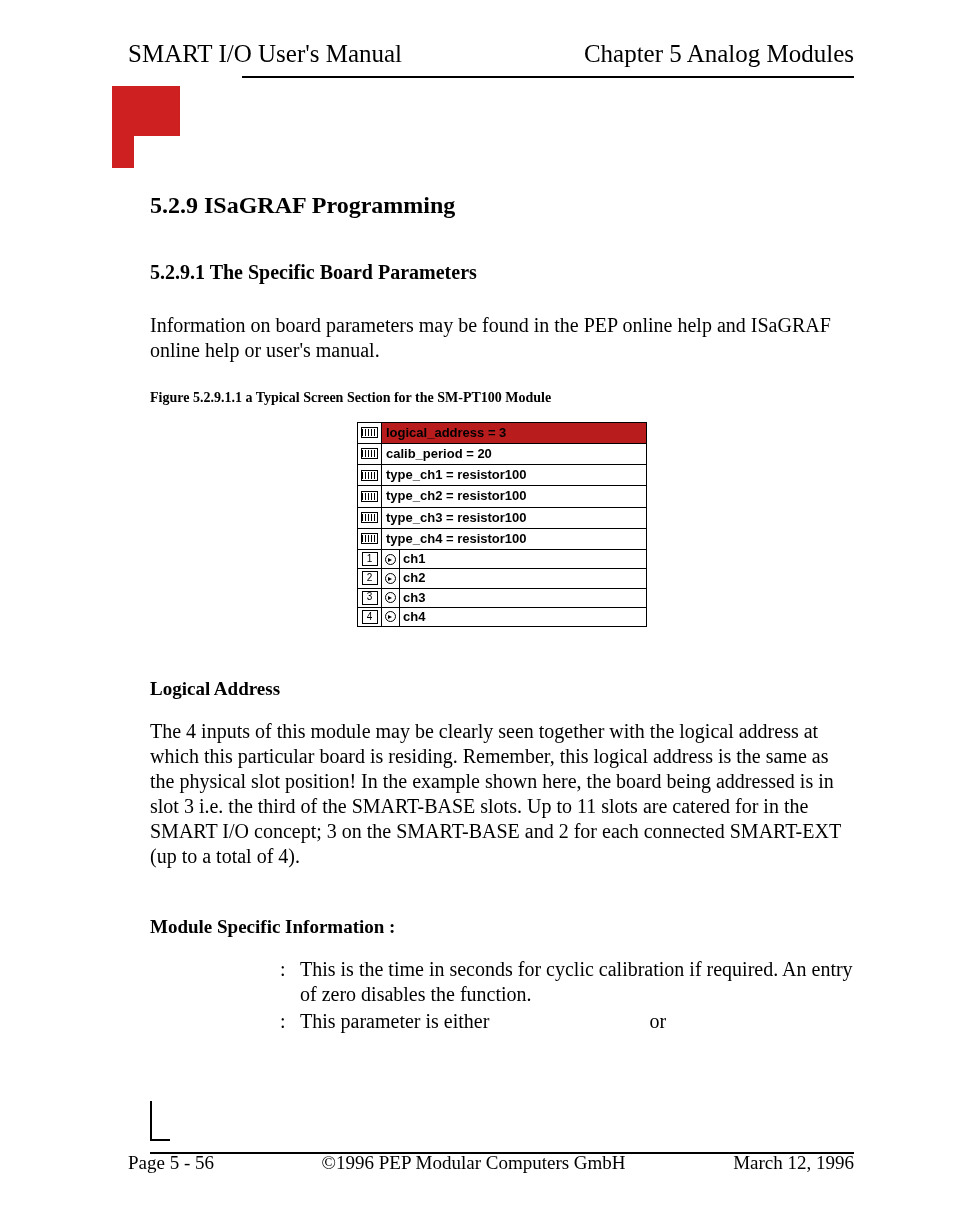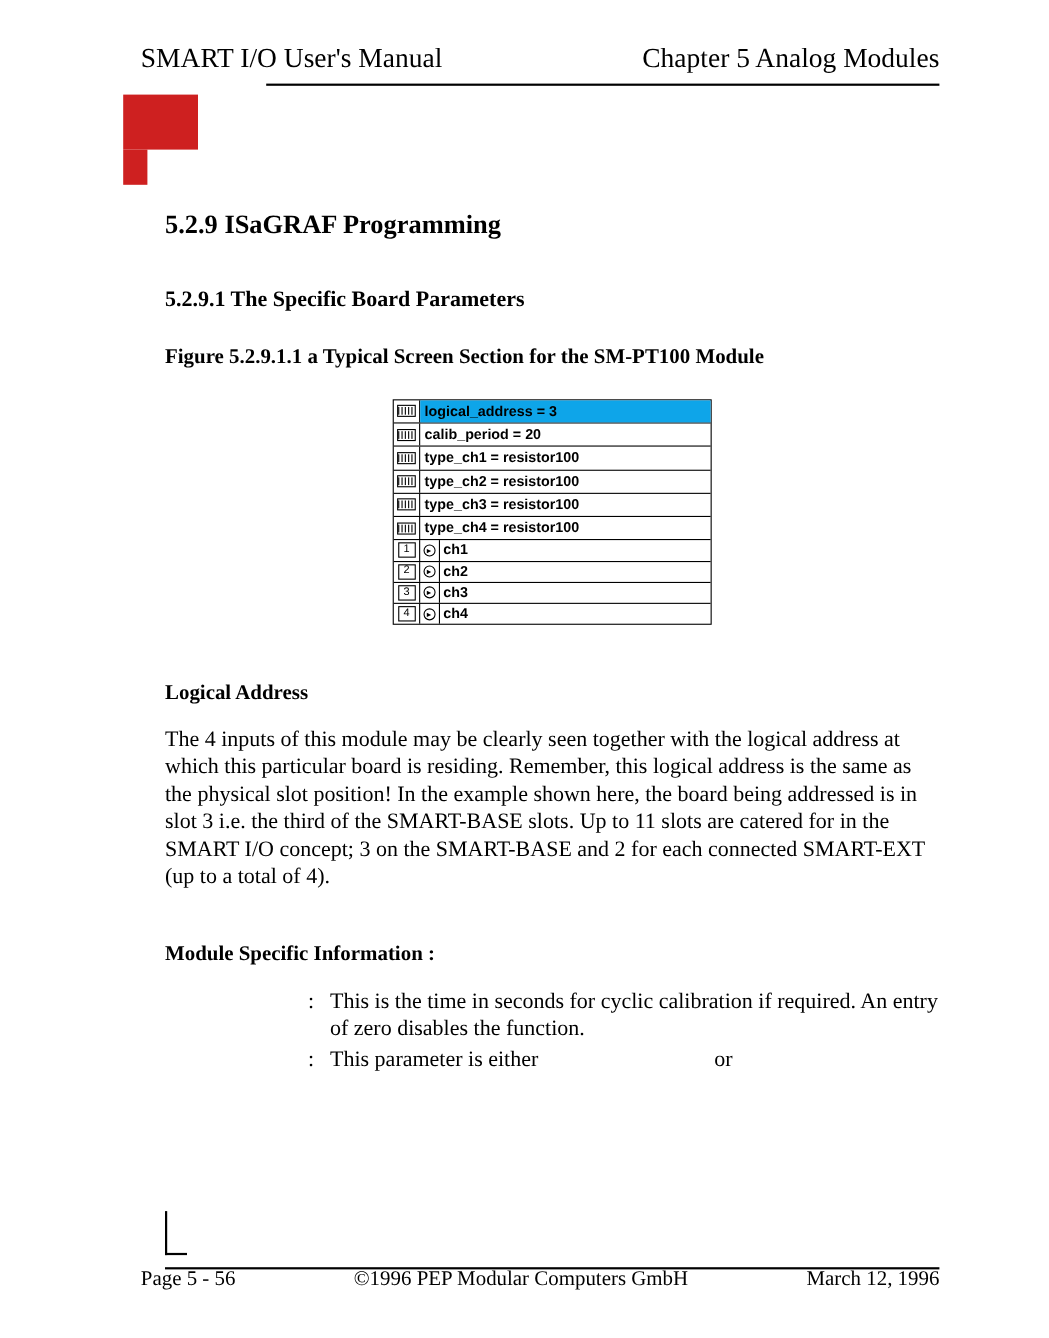--- a/index.html
+++ b/index.html
@@ -33,21 +33,21 @@
 .logo-red-bottom { width: 22px; height: 32px; background: #ce2020; position: absolute; left: 0; top: 50px; }
 
 .content {
   padding: 112px 100px 0 150px;
   font-size: 20px;
   line-height: 1.25;
 }
 .h1 { font-weight: bold; font-size: 24px; margin-bottom: 40px; }
 .h2 { font-weight: bold; font-size: 20px; margin-bottom: 28px; }
 .para { margin-bottom: 26px; }
-.figtitle { font-weight: bold; font-size: 19px; margin-bottom: 26px; }
+.figtitle { font-weight: bold; font-size: 14px; margin-bottom: 15px; }
 
 .screenshot {
   border: 1px solid #000;
   width: 290px;
   margin: 0 auto 50px auto;
   font-family: Arial, sans-serif;
   font-size: 13px;
   font-weight: bold;
   background: #fff;
 }
@@ -77,21 +77,21 @@
   top: 1px;
   bottom: 1px;
   width: 1px;
   background: #000;
 }
 .chip-icon::before { left: 3px; box-shadow: 3px 0 #000, 6px 0 #000, 9px 0 #000; }
 .param-text {
   flex: 1;
   padding: 2px 4px;
 }
-.param-highlight { background: #0ea5e9; }
+.param-highlight { background: #b91c1c; }
 
 .channel-row {
   display: flex;
   align-items: stretch;
   border-bottom: 1px solid #000;
 }
 .channel-row:last-child { border-bottom: none; }
 .num-box {
   width: 24px;
   border-right: 1px solid #000;
@@ -197,20 +197,21 @@
 <div class="divider"></div>
 
 <div class="logo">
   <div class="logo-red"></div>
   <div class="logo-red-bottom"></div>
 </div>
 
 <div class="content">
   <div class="h1">5.2.9 ISaGRAF Programming</div>
   <div class="h2">5.2.9.1 The Specific Board Parameters</div>
+  <div class="para">Information on board parameters may be found in the PEP online help and ISaGRAF online help or user's manual.</div>
   <div class="figtitle">Figure 5.2.9.1.1 a Typical Screen Section for the SM-PT100 Module</div>
 
   <div class="screenshot">
     <div class="param-row">
       <div class="param-icon">
           <div class="chip-icon"></div>
         </div>
       <div class="param-text param-highlight">logical_address = 3</div>
     </div>
     <div class="param-row">

